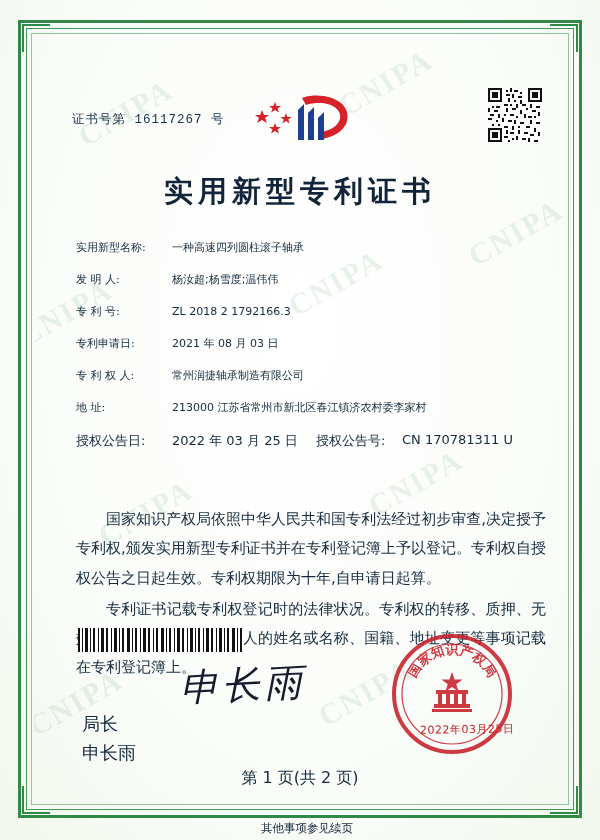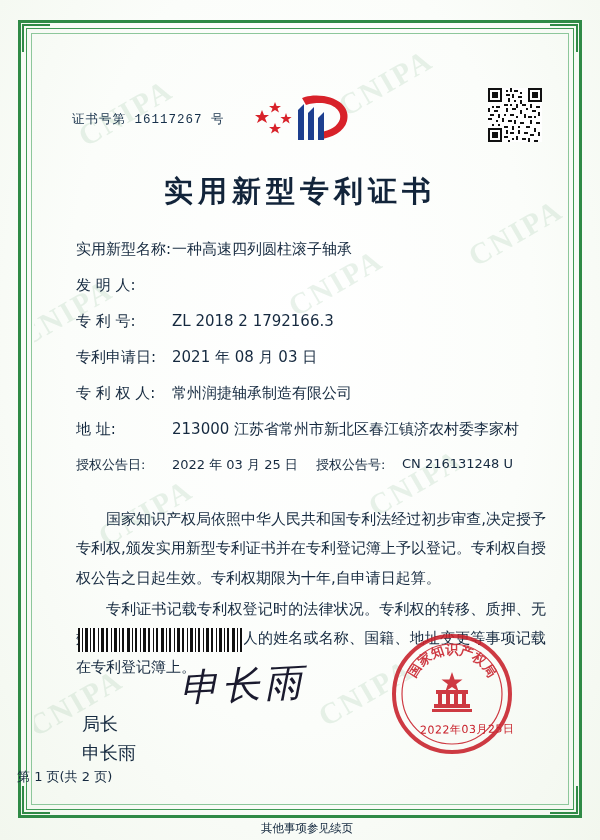--- a/index.html
+++ b/index.html
@@ -129,21 +129,21 @@
   .fields {
     position: absolute;
     left: 76px;
     right: 66px;
     top: 240px;
   }
   .frow {
     display: flex;
     align-items: baseline;
     margin-bottom: 17px;
-    font-size: 15px;
+    font-size: 11px;
     color: #15293f;
   }
   .flabel {
     flex: 0 0 auto;
     width: 96px;
     letter-spacing: 0px;
     white-space: nowrap;
   }
   .fvalue {
     flex: 1 1 auto;
@@ -210,24 +210,24 @@
     right: 86px;
     top: 722px;
     font-size: 11px;
     color: #c8202a;
     letter-spacing: 0.5px;
     transform: rotate(-1deg);
   }
 
   .pagenum {
     position: absolute;
-    left: 17px; right: 0;
+    left: 0; right: 0;
     top: 768px;
-    text-align: left;
-    font-size: 13px;
+    text-align: center;
+    font-size: 16px;
     color: #15293f;
   }
 
   .footnote {
     position: absolute;
     left: 0; right: 0;
     bottom: 4px;
     text-align: center;
     font-size: 11.5px;
     color: #15293f;
@@ -366,20 +366,21 @@
 
   <div class="title">实用新型专利证书</div>
 
   <div class="fields">
     <div class="frow">
       <div class="flabel">实用新型名称:</div>
       <div class="fvalue">一种高速四列圆柱滚子轴承</div>
     </div>
     <div class="frow">
       <div class="flabel">发 明 人:</div>
+      <div class="fvalue">杨汝超;杨雪度;温伟伟</div>
     </div>
     <div class="frow">
       <div class="flabel">专 利 号:</div>
       <div class="fvalue">ZL 2018 2 1792166.3</div>
     </div>
     <div class="frow">
       <div class="flabel">专利申请日:</div>
       <div class="fvalue">2021 年 08 月 03 日</div>
     </div>
     <div class="frow">
@@ -390,21 +391,21 @@
       <div class="flabel">地 址:</div>
       <div class="fvalue">213000 江苏省常州市新北区春江镇济农村委李家村</div>
     </div>
     <div class="frow-two">
       <div class="half-left">
         <div class="flabel">授权公告日:</div>
         <div class="fvalue">2022 年 03 月 25 日</div>
       </div>
       <div class="half-right">
         <div class="flabel">授权公告号:</div>
-        <div class="fvalue">CN 216131248 U</div>
+        <div class="fvalue">CN 170781311 U</div>
       </div>
     </div>
   </div>
 
   <div class="para">
     <p>国家知识产权局依照中华人民共和国专利法经过初步审查,决定授予专利权,颁发实用新型专利证书并在专利登记簿上予以登记。专利权自授权公告之日起生效。专利权期限为十年,自申请日起算。</p>
     <p>专利证书记载专利权登记时的法律状况。专利权的转移、质押、无效、终止、恢复和专利权人的姓名或名称、国籍、地址变更等事项记载在专利登记簿上。</p>
   </div>
 
   <div class="barcode">

